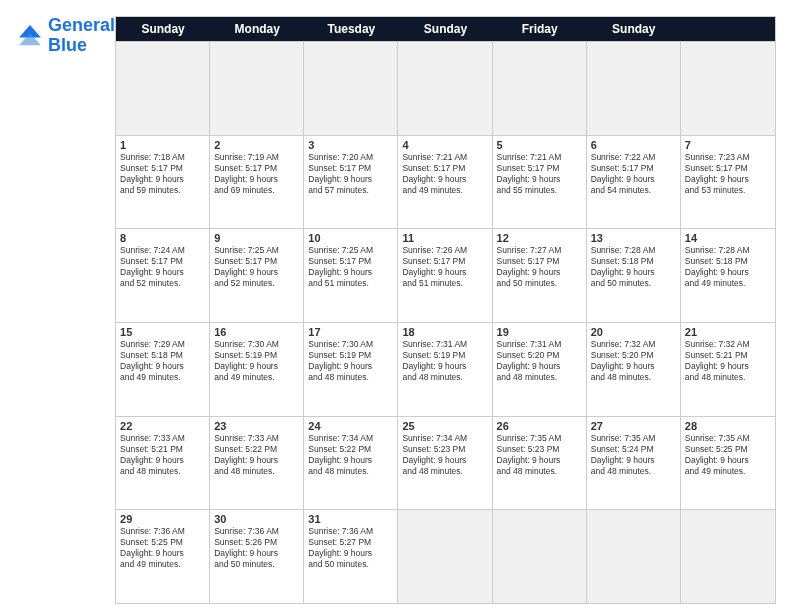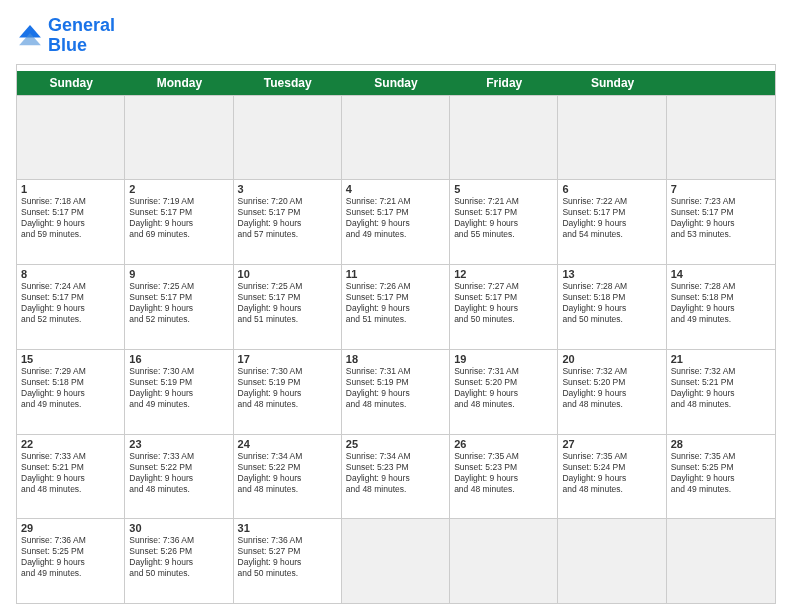--- a/index.html
+++ b/index.html
@@ -8,21 +8,21 @@
       background: #fff;
       width: 792px;
       height: 612px;
       overflow: hidden;
     }
     .page {
       width: 792px;
       height: 612px;
       padding: 16px 16px 8px 16px;
       display: flex;
-      flex-direction: column;
+      flex-direction: row;
     }
     .header {
       display: flex;
       justify-content: space-between;
       align-items: flex-start;
       margin-bottom: 8px;
     }
     .logo {
       display: flex;
       align-items: center;
@@ -56,22 +56,21 @@
     }
     .calendar {
       flex: 1;
       display: flex;
       flex-direction: column;
       border: 1px solid #ccc;
     }
     .cal-header {
       display: grid;
       grid-template-columns: repeat(7, 1fr);
-      background: #15803d;
-      margin-top: 6px;
+      background: #0f172a;
     }
     .cal-header-cell {
       color: #fff;
       font-size: 12px;
       font-weight: bold;
       text-align: center;
       padding: 5px 2px;
     }
     .cal-body {
       flex: 1;

